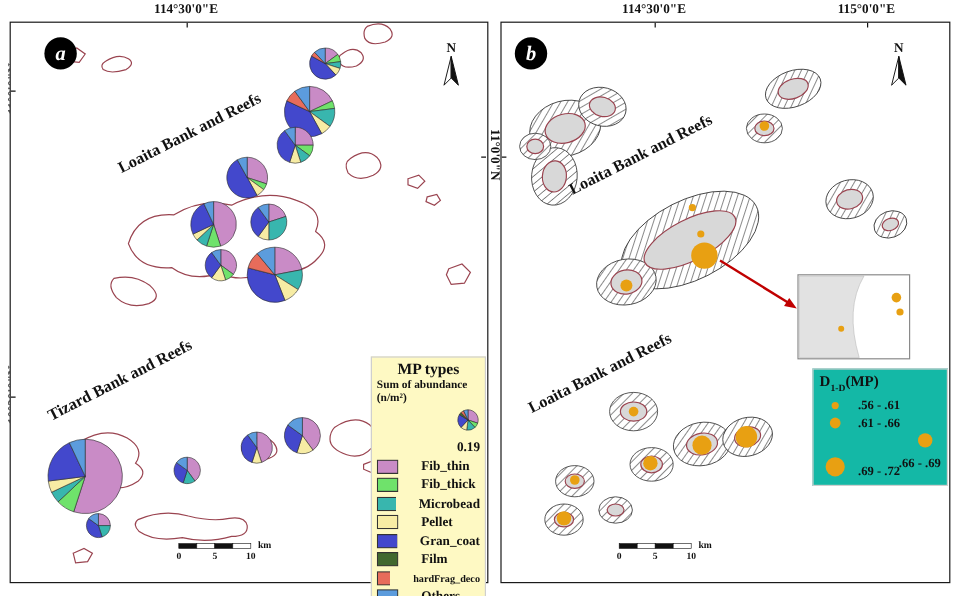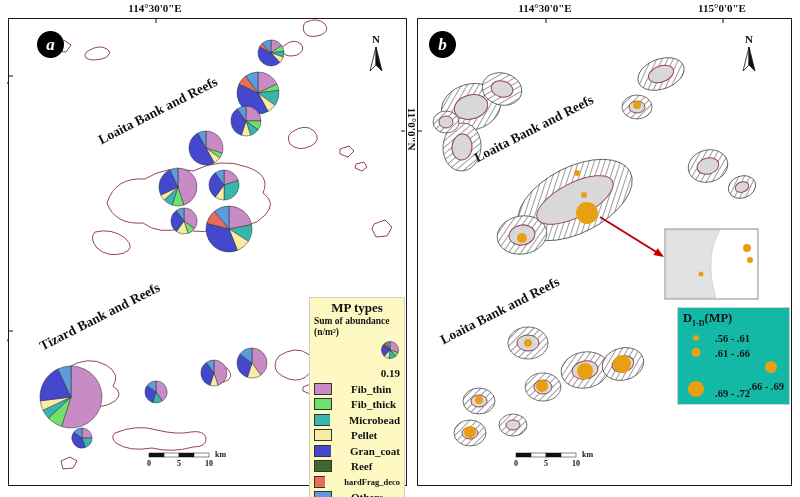--- a/index.html
+++ b/index.html
@@ -317,21 +317,21 @@
     <div class="leg-row">
       <svg width="18" height="12">
           <rect x="0.5" y="0.5" width="17" height="11" stroke="#333" fill="#4348CC"></rect>
         </svg>
       <span>Gran_coat</span>
     </div>
     <div class="leg-row">
       <svg width="18" height="12">
           <rect x="0.5" y="0.5" width="17" height="11" stroke="#333" fill="#41682F"></rect>
         </svg>
-      <span>Reef</span>
+      <span>Film</span>
     </div>
     <div class="leg-row small">
       <svg width="18" height="12">
           <rect x="0.5" y="0.5" width="17" height="11" stroke="#333" fill="#E76C5B"></rect>
         </svg>
       <span>hardFrag_deco</span>
     </div>
     <div class="leg-row">
       <svg width="18" height="12">
           <rect x="0.5" y="0.5" width="17" height="11" stroke="#333" fill="#5C9CDD"></rect>

